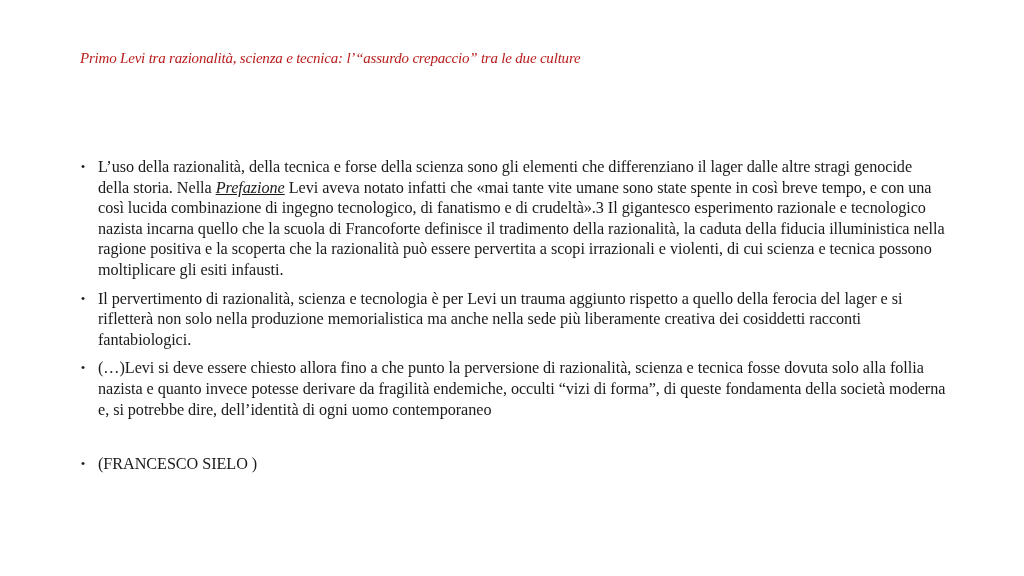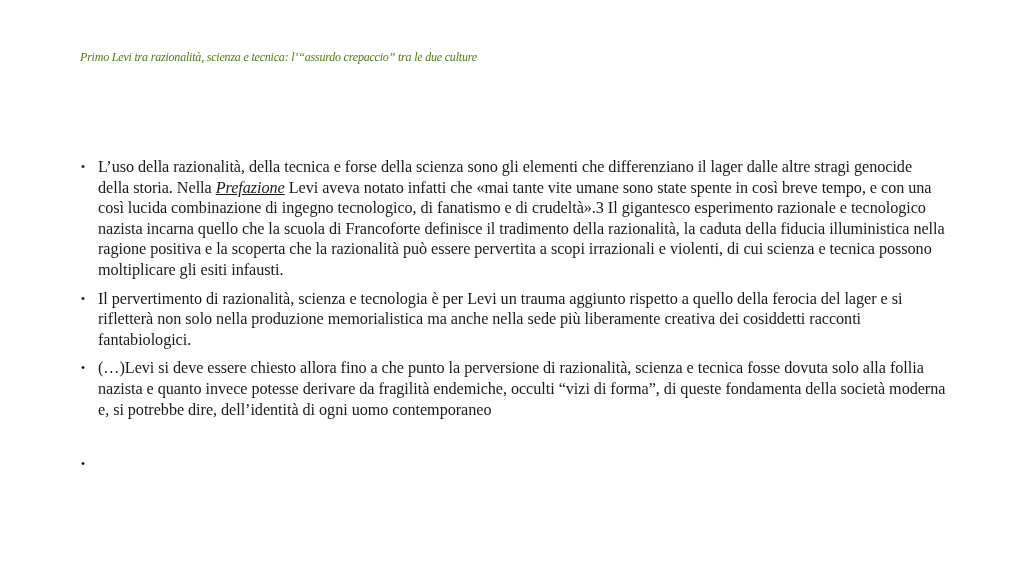--- a/index.html
+++ b/index.html
@@ -12,24 +12,24 @@
       height: 576px;
       position: relative;
       overflow: hidden;
       font-family: "Liberation Serif", "DejaVu Serif", serif;
       color: #1a1a1a;
     }
     .slide-title {
       position: absolute;
       left: 80px;
       top: 50px;
-      font-size: 12px;
+      font-size: 15px;
       font-style: italic;
       letter-spacing: -0.2px;
-      color: #4d7c0f;
+      color: #b91c1c;
       white-space: nowrap;
     }
     .bullet-list {
       position: absolute;
       left: 76px;
       top: 157px;
       width: 870px;
       margin: 0;
       padding: 0;
       list-style: none;
@@ -72,15 +72,16 @@
     <li class="bullet-item">
       <span class="bullet-dot">•</span>
       <span>Il pervertimento di razionalità, scienza e tecnologia è per Levi un trauma aggiunto rispetto a quello della ferocia del lager e si rifletterà non solo nella produzione memorialistica ma anche nella sede più liberamente creativa dei cosiddetti racconti fantabiologici.</span>
     </li>
     <li class="bullet-item">
       <span class="bullet-dot">•</span>
       <span>(…)Levi si deve essere chiesto allora fino a che punto la perversione di razionalità, scienza e tecnica fosse dovuta solo alla follia nazista e quanto invece potesse derivare da fragilità endemiche, occulti “vizi di forma”, di queste fondamenta della società moderna e, si potrebbe dire, dell’identità di ogni uomo contemporaneo</span>
     </li>
     <li class="bullet-item spaced">
       <span class="bullet-dot">•</span>
+      <span>(FRANCESCO SIELO )</span>
     </li>
   </ul>
 </div>
 
 </body></html>

